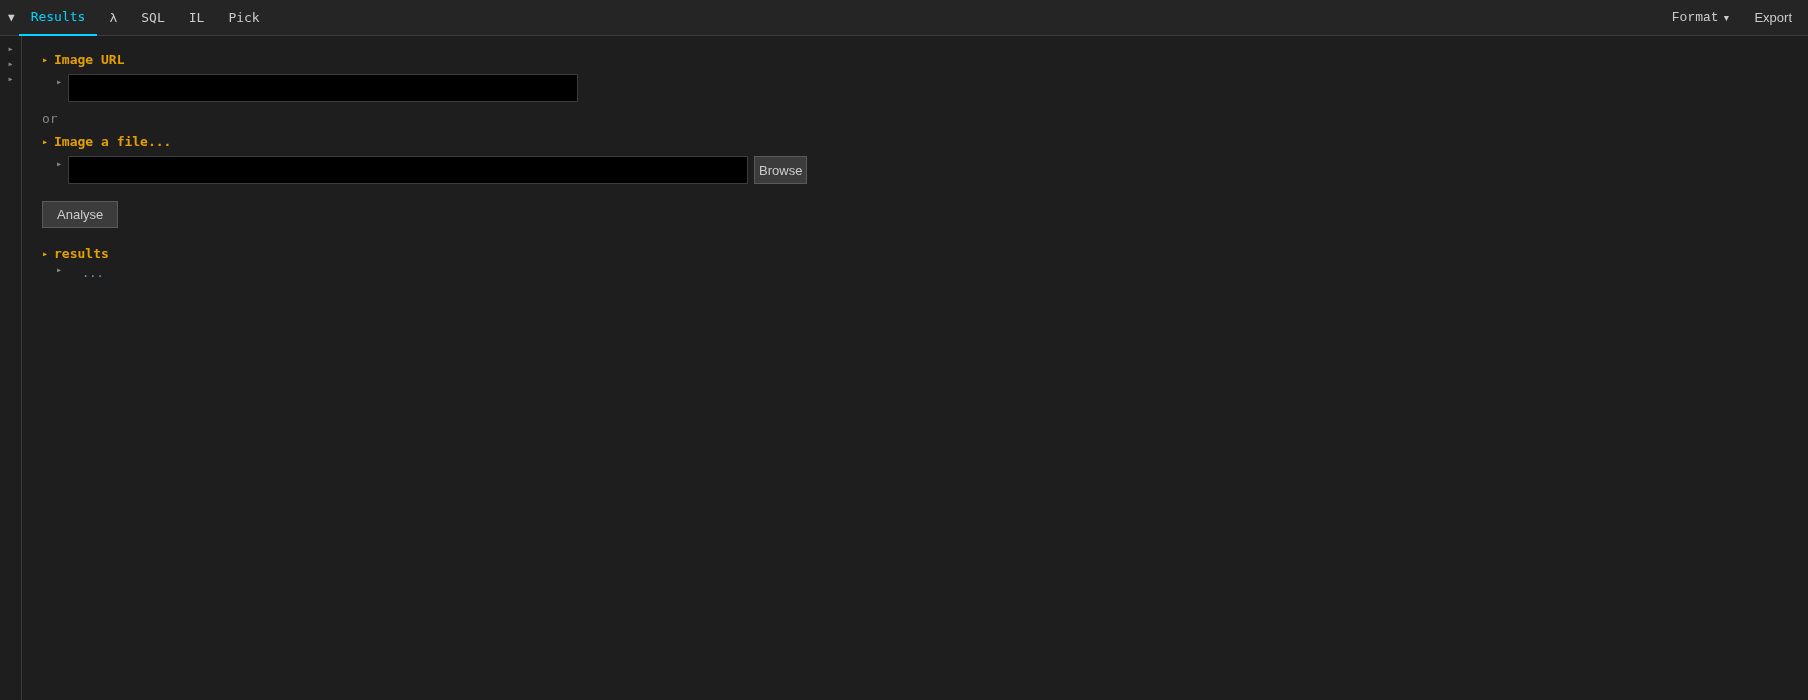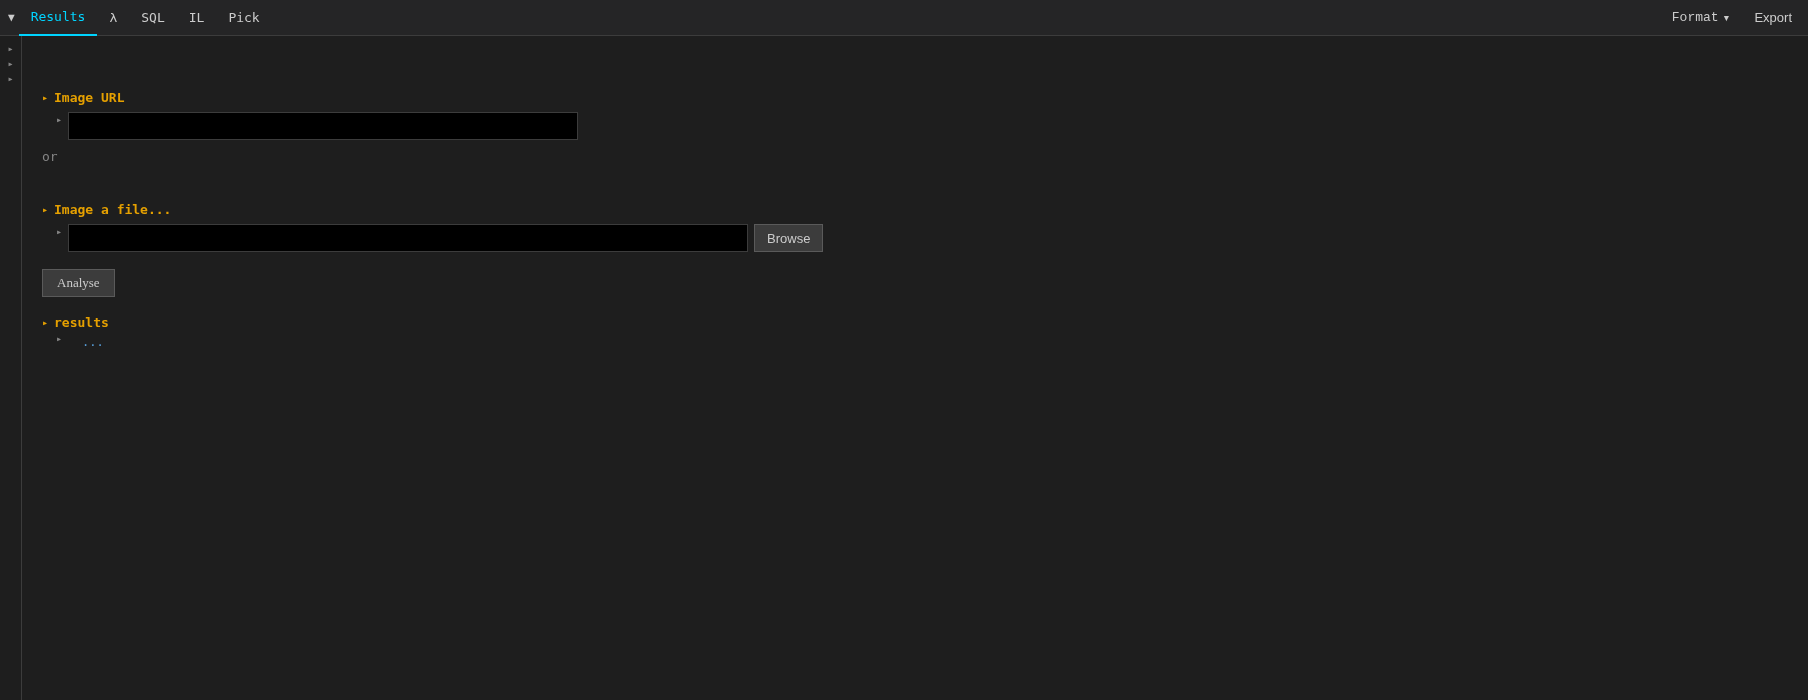--- a/index.html
+++ b/index.html
@@ -120,21 +120,20 @@
 
     
     .section-label {
       color: #e5a000;
       font-size: 13px;
       font-weight: bold;
       margin-bottom: 6px;
       display: flex;
       align-items: center;
       gap: 6px;
-      margin-top: 38px;
     }
 
     .section-label::before {
       content: '▸';
       color: #e5a000;
       font-size: 10px;
     }
 
     .or-text {
       color: #858585;
@@ -160,40 +159,40 @@
     .file-input {
       width: 680px;
       height: 28px;
     }
 
     .browse-btn {
       background-color: #3c3c3c;
       border: 1px solid #5a5a5a;
       color: #cccccc;
       font-size: 13px;
-      padding: 4px 12px;
+      padding: 4px 4px;
       cursor: pointer;
       height: 28px;
       font-family: 'Segoe UI', sans-serif;
     }
 
     .file-row {
       display: flex;
       align-items: center;
     }
 
     .analyse-btn {
       background-color: #3c3c3c;
       border: 1px solid #5a5a5a;
       color: #cccccc;
       font-size: 13px;
       padding: 5px 14px;
       cursor: pointer;
       margin-top: 14px;
-      font-family: Liberation Serif, serif;
+      font-family: Liberation Sans, sans-serif;
     }
 
     .results-section {
       margin-top: 18px;
     }
 
     .results-label {
       color: #e5a000;
       font-size: 13px;
       font-weight: bold;

